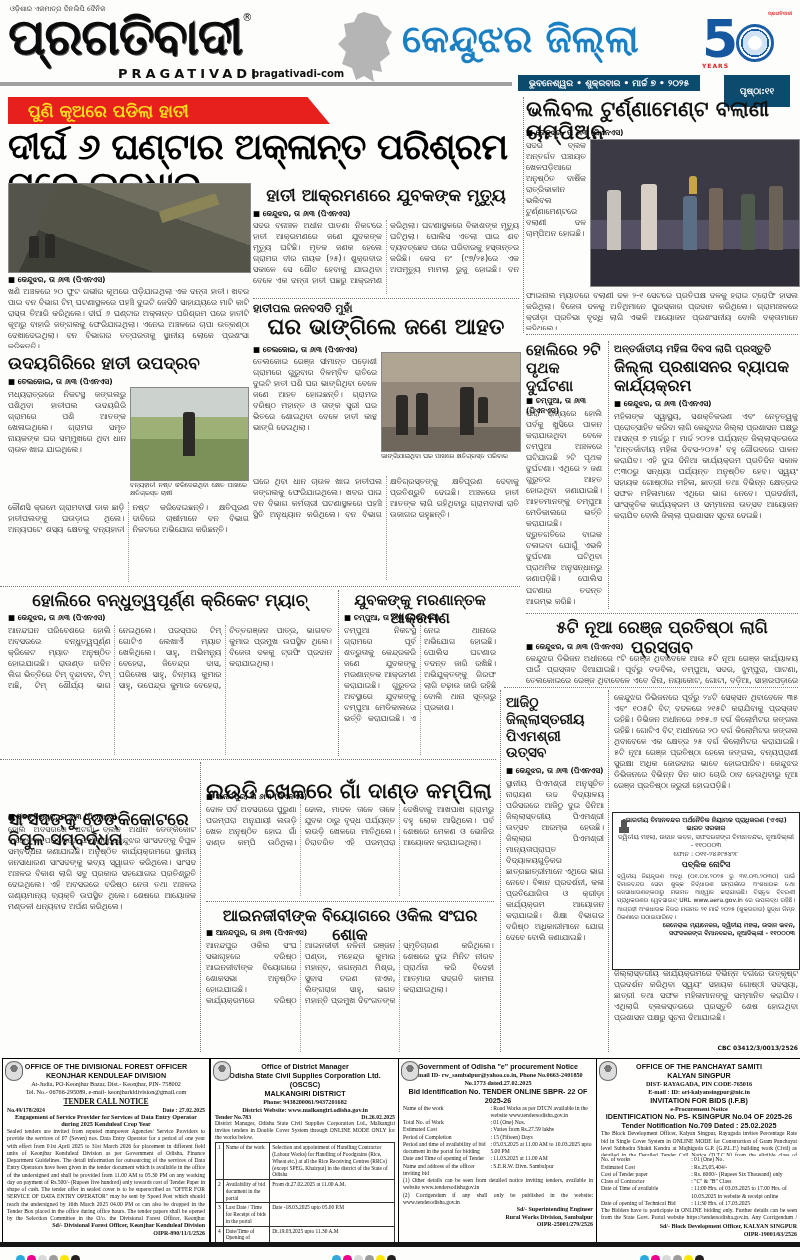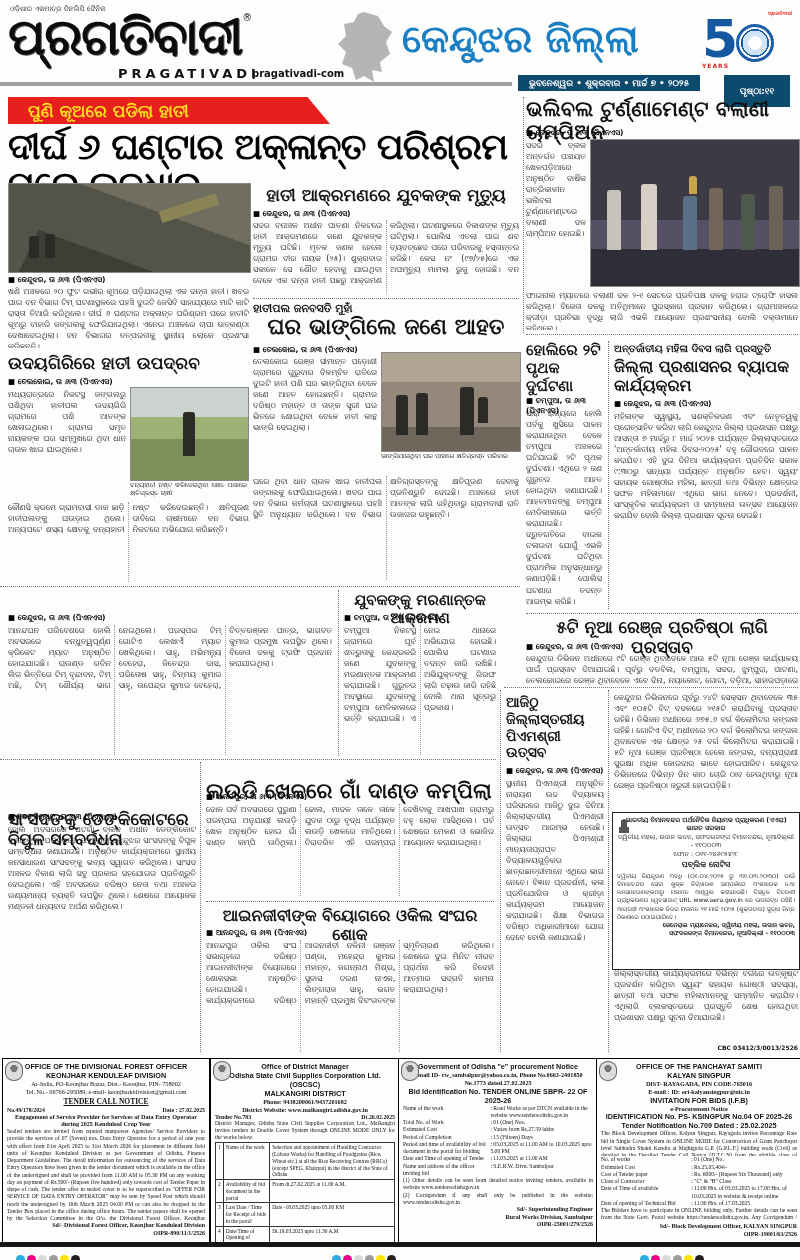--- a/index.html
+++ b/index.html
@@ -173,20 +173,21 @@
   <div class="abs byl" style="left:614px;top:399px;width:184px;">■ କେନ୍ଦୁଝର, ତା ୬ା୩ (ପିଏନଏସ)</div>
   <div class="abs bd" style="left:614px;top:411px;width:184px;height:198px;">ମହିଳାଙ୍କ ସ୍ୱାସ୍ଥ୍ୟ, ସଶକ୍ତିକରଣ ଏବଂ ନେତୃତ୍ୱକୁ ପ୍ରୋତ୍ସାହିତ କରିବା ଲାଗି କେନ୍ଦୁଝର ଜିଲ୍ଲା ପ୍ରଶାସନ ପକ୍ଷରୁ ଆସନ୍ତା ୭ ମାର୍ଚ୍ଚରୁ ୮ ମାର୍ଚ୍ଚ ୨୦୨୫ ପର୍ଯ୍ୟନ୍ତ ଜିଲ୍ଲାସ୍ତରରେ 'ଅନ୍ତର୍ଜାତୀୟ ମହିଳା ଦିବସ-୨୦୨୫' ବହୁ ଗୌରବରେ ପାଳନ କରାଯିବ। ଏହି ଦୁଇ ଦିନିଆ କାର୍ଯ୍ୟକ୍ରମ ପ୍ରତିଦିନ ସକାଳ ୯:୩୦ରୁ ସନ୍ଧ୍ୟା ପର୍ଯ୍ୟନ୍ତ ଅନୁଷ୍ଠିତ ହେବ। ସ୍ୱୟଂ ସହାୟକ ଗୋଷ୍ଠୀର ମହିଳା, ଛାତ୍ରୀ ତଥା ବିଭିନ୍ନ କ୍ଷେତ୍ରର ସଫଳ ମହିଳାମାନେ ଏଥିରେ ଭାଗ ନେବେ। ପ୍ରଦର୍ଶନୀ, ସାଂସ୍କୃତିକ କାର୍ଯ୍ୟକ୍ରମ ଓ ସମ୍ମାନନା ଉତ୍ସବ ଆୟୋଜନ କରାଯିବ ବୋଲି ଜିଲ୍ଲା ପ୍ରଶାସନ ସୂଚନା ଦେଇଛି।</div>
 
   <div class="abs doth" style="left:526px;top:613px;width:272px;"></div>
   <div class="abs hl-lg" style="left:526px;top:618px;width:272px;">୫ଟି ନୂଆ ରେଞ୍ଜ ପ୍ରତିଷ୍ଠା ଲାଗି ପ୍ରସ୍ତାବ</div>
   <div class="abs byl" style="left:526px;top:642px;width:272px;">■ କେନ୍ଦୁଝର, ତା ୬ା୩ (ପିଏନଏସ)</div>
   <div class="abs bd" style="left:526px;top:653px;width:272px;height:32px;">କେନ୍ଦୁଝର ଡିଭିଜନ ଅଧୀନରେ ୯ଟି ରେଞ୍ଜ ଥିବାବେଳେ ଆଉ ୫ଟି ନୂଆ ରେଞ୍ଜ କାର୍ଯ୍ୟାଳୟ ପାଇଁ ପ୍ରସ୍ତାବ ଦିଆଯାଇଛି। ପୂର୍ବରୁ ବଡବିଲ, ଚମ୍ପୁଆ, ସଦର, ଝୁମ୍ପୁରା, ପାଟଣା, ତେଲକୋଇରେ ରେଞ୍ଜ ଥିବାବେଳେ ଏବେ ଦିନା, ନୟାକୋଟ, ଗୋଟା, ବଡ଼ିଆ, ସାହାରପଡ଼ାରେ ଆଉ ୫ଟି ରେଞ୍ଜ ପ୍ରତିଷ୍ଠା ପାଇଁ ପ୍ରସ୍ତାବ ଦିଆଯାଇଛି ବୋଲି ଡିଏଫଓ ଧନରାଜ ଏଚ୍.ଡି. ସୂଚନା ଦେଇଛନ୍ତି।</div>
   <div class="abs doth" style="left:504px;top:687px;width:294px;"></div>
 
   <div class="abs doth" style="left:0;top:586px;width:520px;"></div>
+  <div class="abs hl-lg" style="left:8px;top:591px;width:324px;">ହୋଲିରେ ବନ୍ଧୁତ୍ୱପୂର୍ଣ୍ଣ କ୍ରିକେଟ ମ୍ୟାଚ୍</div>
   <div class="abs byl" style="left:8px;top:613px;width:324px;">■ କେନ୍ଦୁଝର, ତା ୬ା୩ (ପିଏନଏସ)</div>
   <div class="abs bd c3" style="left:8px;top:625px;width:324px;height:130px;">ଆନନ୍ଦଘନ ପରିବେଶରେ ହୋଲି ଅବସରରେ ବନ୍ଧୁତ୍ୱପୂର୍ଣ୍ଣ କ୍ରିକେଟ ମ୍ୟାଚ ଅନୁଷ୍ଠିତ ହୋଇଯାଇଛି। ରାଉଣ୍ଡ ରବିନ ଲିଗ ଭିତ୍ତିରେ ଟିମ୍ ବୃନ୍ଦାବନ, ଟିମ୍ ଅଛି, ଟିମ୍ ଶୌର୍ଯ୍ୟ ଭାଗ ନେଇଥିଲେ। ପରସ୍ପର ଟିମ୍ ଗୋଟିଏ ଲେଖାଏଁ ମ୍ୟାଚ ଖେଳିଥିଲେ। ସାହୁ, ଅଭିମନ୍ୟୁ ବେହେରା, ଜିତେନ୍ଦ୍ର ଦାସ, ପରିତୋଷ ସାହୁ, ଚିନ୍ମୟ କୁମାର ସାହୁ, ଉପେନ୍ଦ୍ର କୁମାର ବେହେରା, ଚିତ୍ତରଞ୍ଜନ ପାତ୍ର, ଭାଗବତ କୁମାର ପ୍ରମୁଖ ଉପସ୍ଥିତ ଥିଲେ। ବିଜେତା ଦଳକୁ ଟ୍ରଫି ପ୍ରଦାନ କରାଯାଇଥିଲା।</div>
 
   <div class="abs dotv" style="left:338px;top:590px;height:166px;"></div>
 
   <div class="abs hl-md" style="left:344px;top:591px;width:152px;">ଯୁବକଙ୍କୁ ମରଣାନ୍ତକ ଆକ୍ରମଣ</div>
   <div class="abs byl" style="left:344px;top:613px;width:152px;">■ ଚମ୍ପୁଆ, ତା ୬ା୩ (ପିଏନଏସ)</div>
   <div class="abs bd c2" style="left:344px;top:625px;width:152px;height:130px;">ଚମ୍ପୁଆ ନିକଟସ୍ଥ ଗ୍ରାମରେ ପୂର୍ବ ଶତ୍ରୁତାକୁ କେନ୍ଦ୍ରକରି ଜଣେ ଯୁବକଙ୍କୁ ମରଣାନ୍ତକ ଆକ୍ରମଣ କରାଯାଇଛି। ଗୁରୁତର ଅବସ୍ଥାରେ ଯୁବକଙ୍କୁ ଚମ୍ପୁଆ ମେଡିକାଲରେ ଭର୍ତ୍ତି କରାଯାଇଛି। ଏ ନେଇ ଥାନାରେ ଅଭିଯୋଗ ହୋଇଛି। ପୋଲିସ ଘଟଣାର ତଦନ୍ତ ଜାରି ରଖିଛି। ଅଭିଯୁକ୍ତଙ୍କୁ ଗିରଫ ଲାଗି ଚଢ଼ାଉ ଜାରି ରହିଛି ବୋଲି ଥାନା ସୂତ୍ରରୁ ପ୍ରକାଶ।</div>
 
   <div class="abs doth" style="left:0;top:759px;width:496px;"></div>

